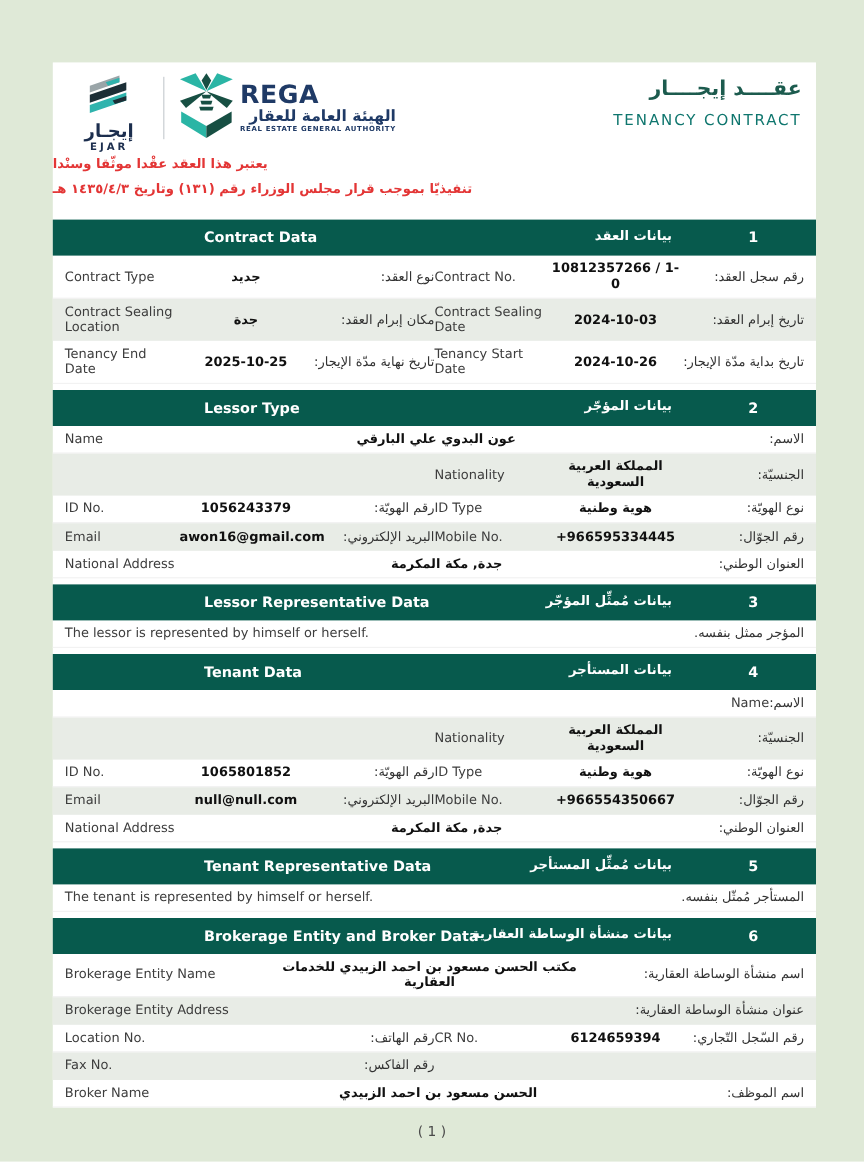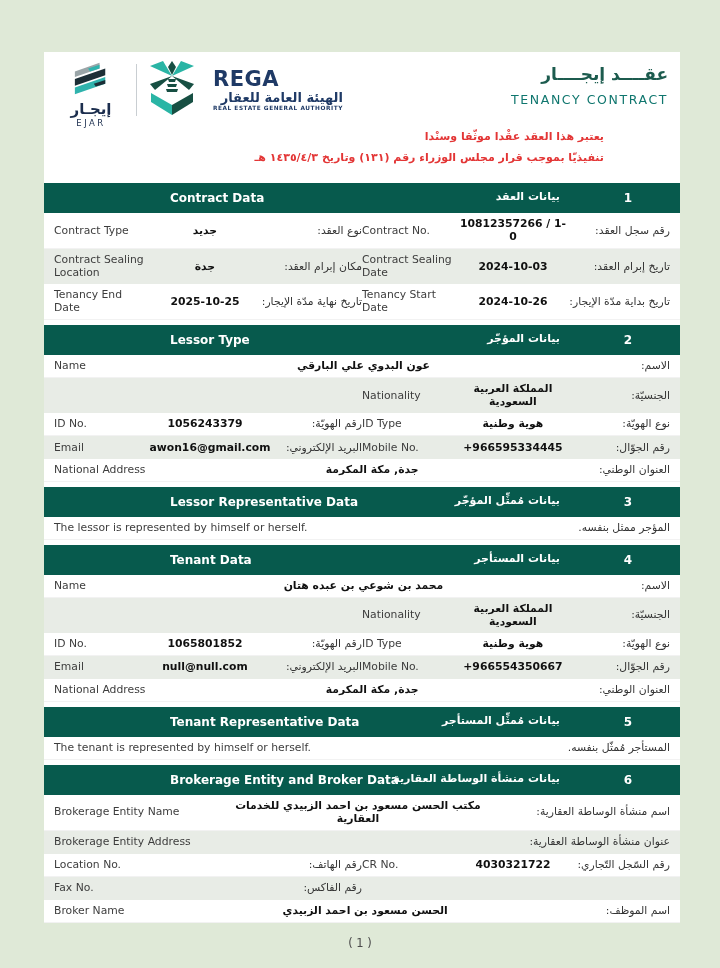--- a/index.html
+++ b/index.html
@@ -11,31 +11,31 @@
   }
   .card {
     position:absolute; left:44px; top:52px; width:636px; min-height:868px;
     background:#ffffff;
   }
 
   
   .hdr { position:relative; height:72px; padding:10px 12px 0 16px; }
   .ejar-logo { position:absolute; left:18px; top:8px; width:58px; text-align:center; }
   .ejar-logo .ar { font-size:15px; font-weight:bold; color:#1c2e4e; margin-top:-2px; }
-  .ejar-logo .en { font-size:8.5px; font-weight:normal; letter-spacing:2.5px; color:#1c2e4e; }
+  .ejar-logo .en { font-size:8.5px; font-weight:bold; letter-spacing:2.5px; color:#1c2e4e; }
   .logo-divider { position:absolute; left:92px; top:12px; width:1px; height:52px; background:#c9ced2; }
   .rega { position:absolute; left:104px; top:8px; display:flex; align-items:center; }
-  .rega-text { margin-left:17px; }
+  .rega-text { margin-left:4px; }
   .rega-text .name { font-size:21px; font-weight:bold; color:#1f3a66; line-height:1; letter-spacing:0.5px; }
   .rega-text .ar { font-size:13px; font-weight:bold; color:#1f3a66; line-height:1.2; direction:rtl; }
   .rega-text .sub { font-size:5.8px; font-weight:bold; color:#1f3a66; letter-spacing:0.55px; }
   .doc-titles { position:absolute; right:12px; top:12px; text-align:right; }
   .doc-titles .t-ar { font-size:17px; font-weight:bold; color:#1c5b4e; direction:rtl; }
   .doc-titles .t-en { font-size:12.5px; color:#0f766e; letter-spacing:1.6px; margin-top:8px; }
-  .notice { direction:rtl; text-align:right; padding:2px 76px 9px 0; color:#e33535;
+  .notice { direction:rtl; text-align:left; padding:2px 76px 9px 0; color:#e33535;
             font-size:11px; font-weight:bold; line-height:1.95; }
 
   
   .sec-bar { position:relative; height:30px; background:#075a4d; margin-top:5px; color:#fff; }
   .sec-num { position:absolute; right:48px; top:8px; font-size:12px; font-weight:bold; }
   .sec-title-ar { position:absolute; right:120px; top:7px; font-size:11px; font-weight:bold; direction:rtl; }
   .sec-title-en { position:absolute; left:126px; top:8px; font-size:12px; font-weight:bold; }
 
   .row { display:flex; direction:rtl; align-items:center; padding:4px 10px;
          min-height:23px; font-size:10.8px; color:#333; border-bottom:1px solid #f2f2f2;
@@ -216,21 +216,20 @@
         </div>
       </div>
       <div>
         <div class="sec-bar">
           <span class="sec-num">4</span>
           <span class="sec-title-ar">بيانات المستأجر</span>
           <span class="sec-title-en">Tenant Data</span>
         </div>
         <div class="row single">
           <span class="lbl-ar">الاسم:</span>
-          <span class="val">محمد بن شوعي بن عبده هتان</span>
           <span class="lbl-en">Name</span>
         </div>
         <div class="row shaded">
           <div class="grp">
             <span class="lbl-ar">الجنسيّة:</span>
             <span class="val">المملكة العربية السعودية</span>
             <span class="lbl-en">Nationality</span>
           </div>
           <div class="grp"></div>
         </div>
@@ -287,21 +286,21 @@
           <span class="lbl-en">Brokerage Entity Name</span>
         </div>
         <div class="row single shaded">
           <span class="lbl-ar">عنوان منشأة الوساطة العقارية:</span>
           <span class="val"></span>
           <span class="lbl-en">Brokerage Entity Address</span>
         </div>
         <div class="row">
           <div class="grp">
             <span class="lbl-ar">رقم السّجل التّجاري:</span>
-            <span class="val">4030321722</span>
+            <span class="val">6124659394</span>
             <span class="lbl-en">CR No.</span>
           </div>
           <div class="grp">
             <span class="lbl-ar">رقم الهاتف:</span>
             <span class="val"></span>
             <span class="lbl-en">Location No.</span>
           </div>
         </div>
         <div class="row shaded">
           <div class="grp"></div>

